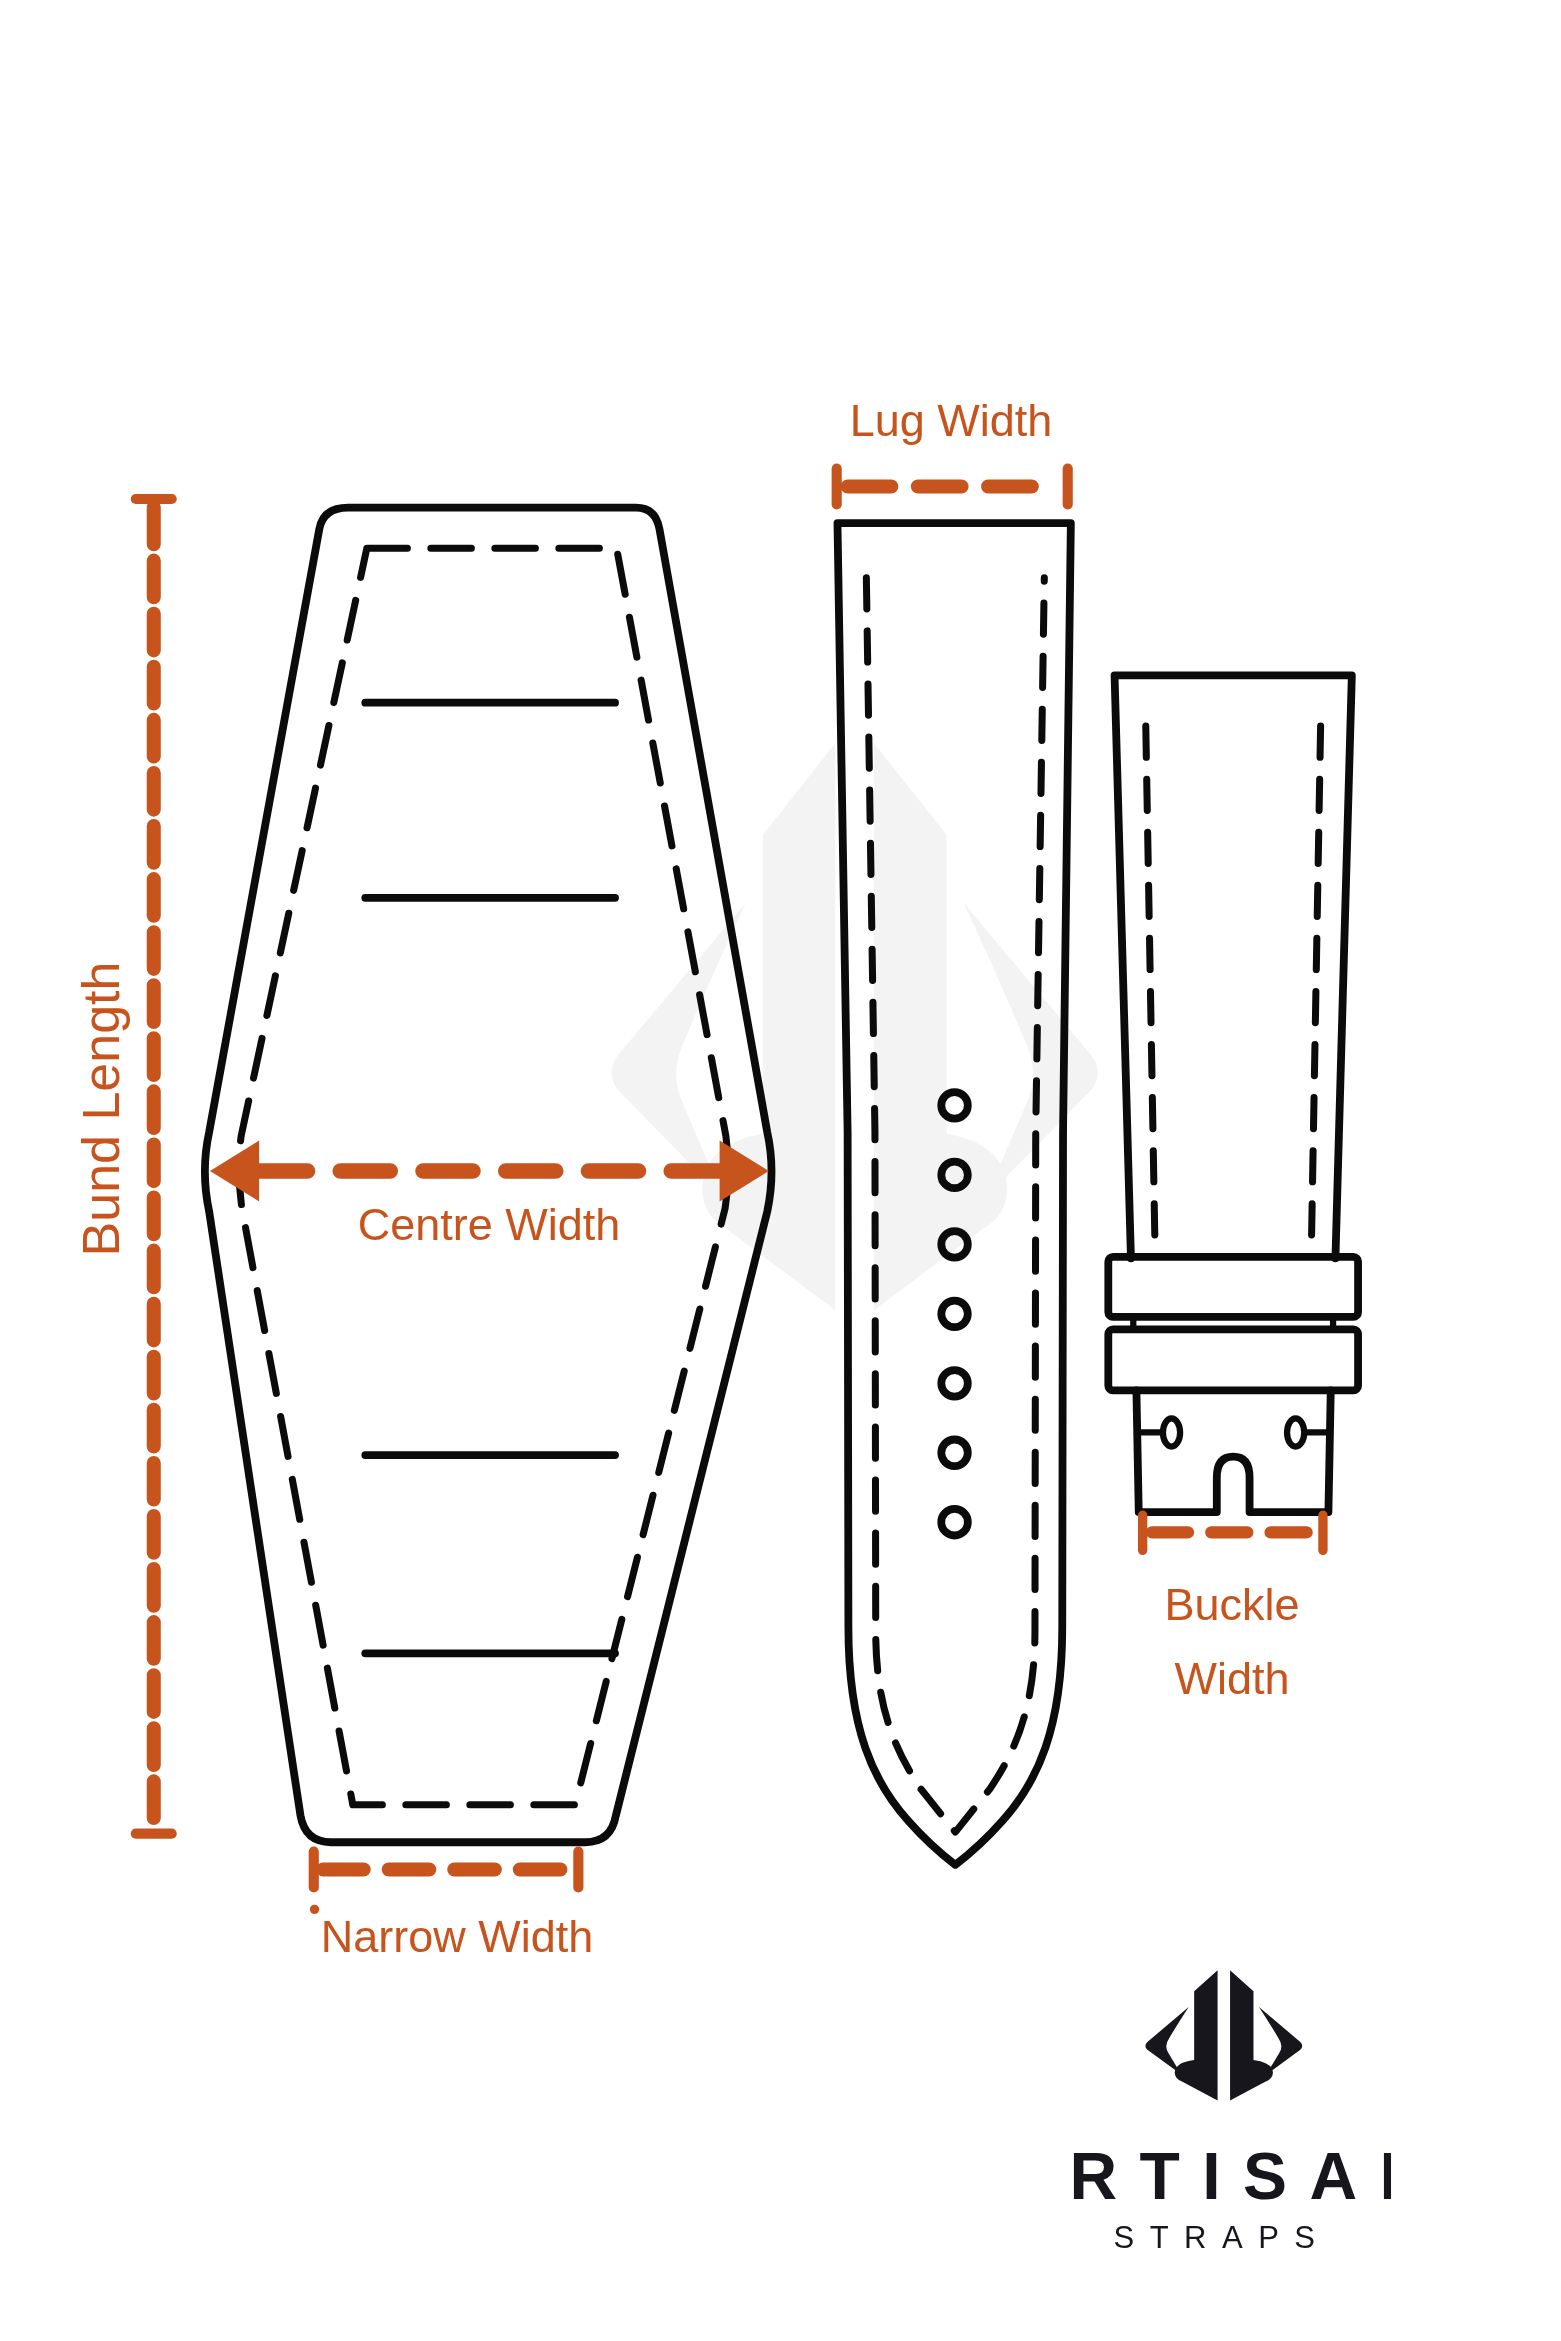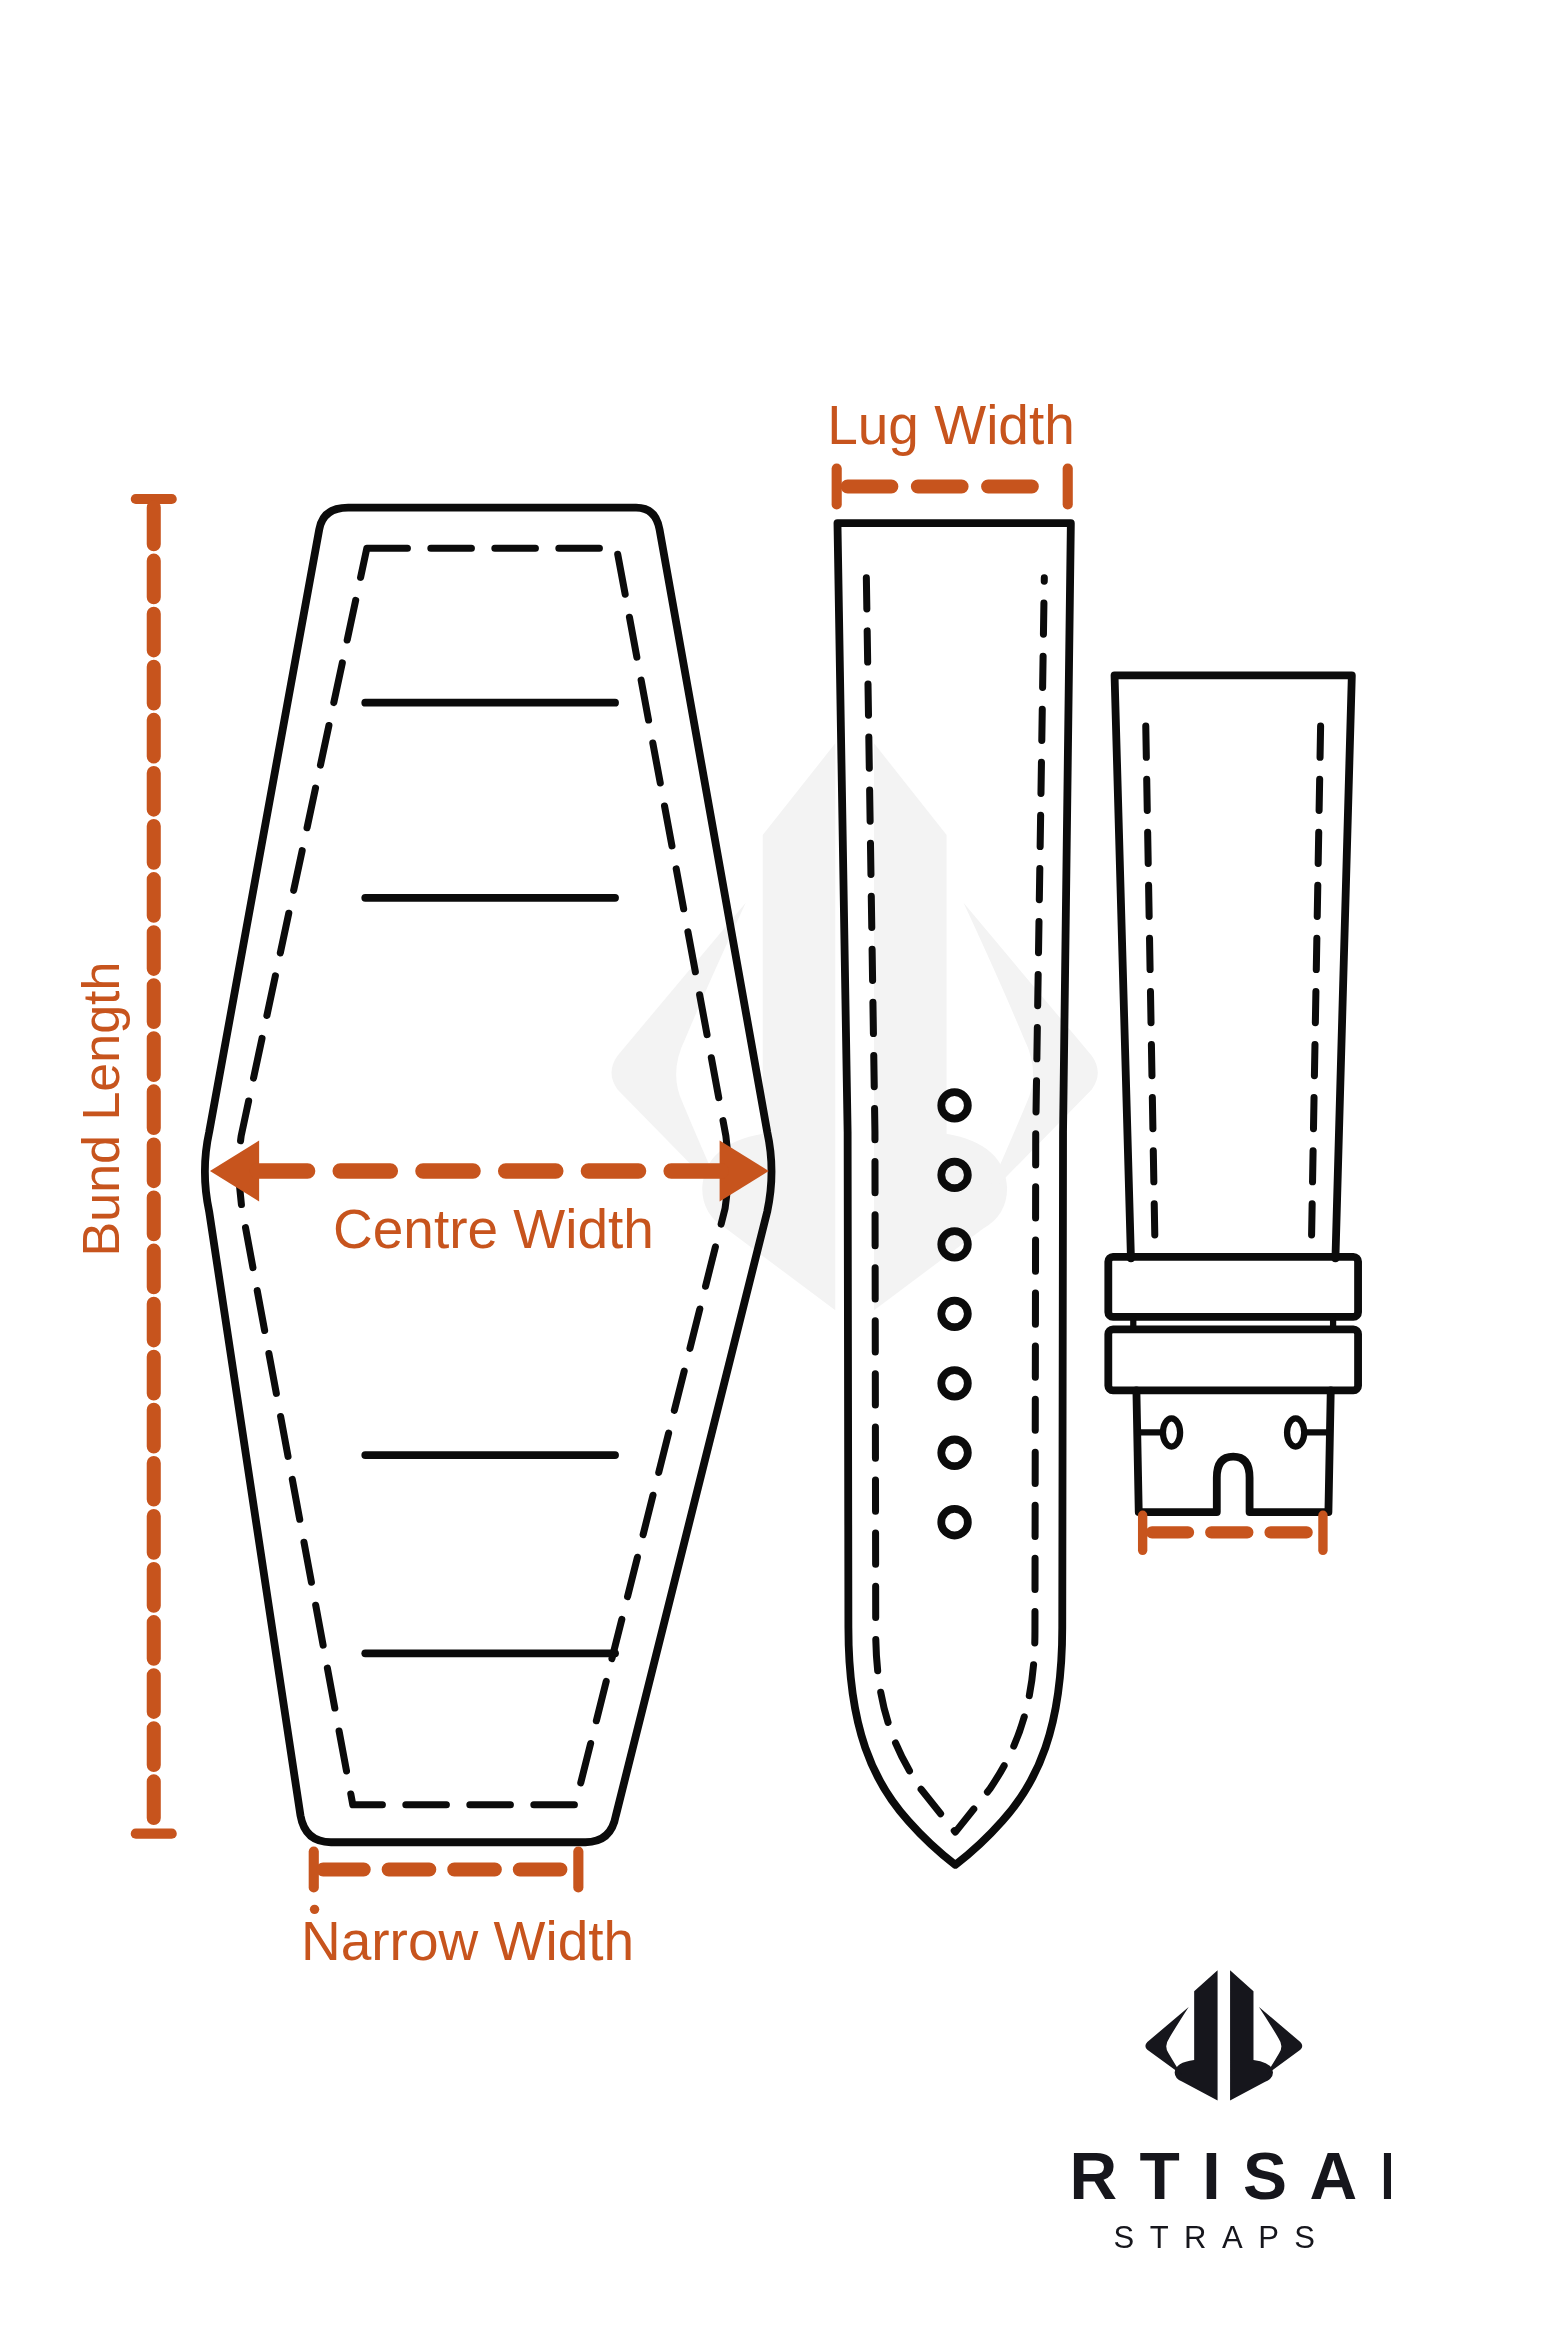--- a/index.html
+++ b/index.html
@@ -1,19 +1,19 @@
 <!DOCTYPE html>
 <html style="font-size:12.5px"><head>
 <meta charset="utf-8">
 <style>
   html,body{margin:0;padding:0;background:#ffffff;}
   #canvas{position:relative;width:1561px;height:2342px;background:#ffffff;overflow:hidden;
           font-family:"Liberation Sans",sans-serif;}
   svg{position:absolute;left:0;top:0;}
-  .label{position:absolute;color:#C7541D;font-size:55px;line-height:1.05;
+  .label{position:absolute;color:#C7541D;font-size:45px;line-height:1.05;
          font-family:"Liberation Sans",sans-serif;white-space:nowrap;}
   .centered{text-align:center;}
   #lug-label{left:795px;top:397px;width:312px;}
   #centre-label{left:333px;top:1201px;width:312px;text-align:center;}
   #narrow-label{left:301px;top:1913px;width:312px;}
   #buckle-label{left:1076px;top:1568px;width:312px;line-height:74px;}
   #bund-label{left:101px;top:1109px;font-size:52px;
               transform:translate(-50%,-50%) rotate(-90deg);}
   #brand-word{position:absolute;left:1058px;top:2145px;width:333px;height:62px;
               overflow:hidden;display:flex;justify-content:center;align-items:flex-start;}
@@ -126,20 +126,24 @@
   </svg>
 
   <div class="label centered" id="lug-label">Lug Width</div>
 
   <div class="label" id="bund-label">Bund Length</div>
 
   <div class="label centered" id="centre-label">Centre Width</div>
 
   <div class="label centered" id="narrow-label">Narrow Width</div>
 
+  <div class="label centered" id="buckle-label">
+    <div>Buckle</div>
+    <div>Width</div>
+  </div>
 
   <div id="brand-word">
     <span>ARTISAN</span>
   </div>
   <div id="brand-sub">STRAPS</div>
 
 </div>
 
 
 </body></html>

